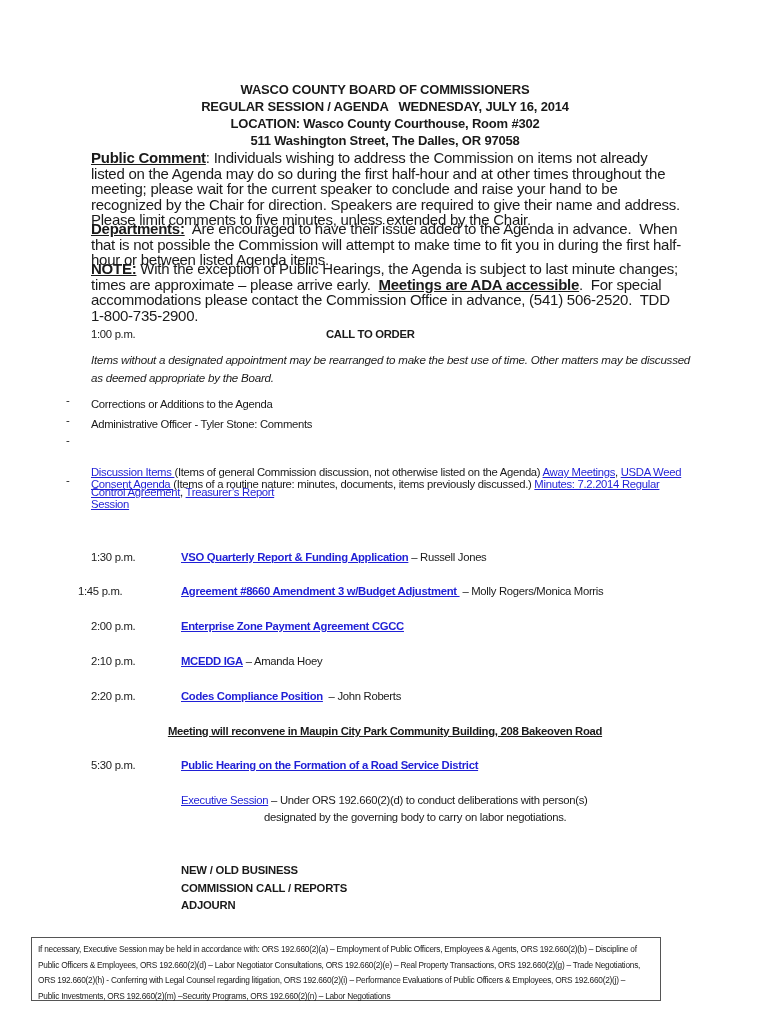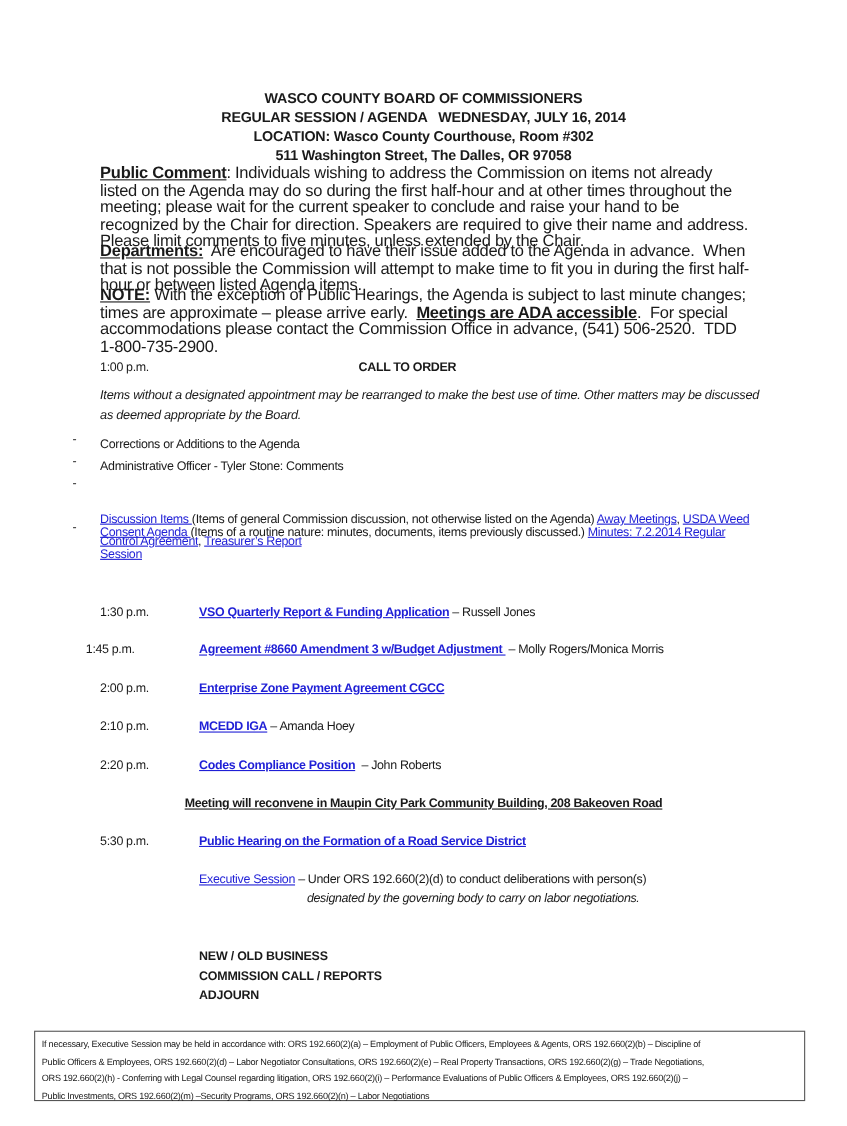--- a/index.html
+++ b/index.html
@@ -17,21 +17,21 @@
     letter-spacing: -0.25px;
   }
   .lbl { font-weight: bold; text-decoration: underline; }
   a, .lnk { color: #1f1fd6; text-decoration: underline; cursor: pointer; }
   .blnk { font-weight: bold; }
   .row { font-size: 11.3px; line-height: 16px; letter-spacing: -0.3px; white-space: nowrap; }
   .bul { left: 66px; font-size: 11.3px; }
   .bultext { left: 91px; width: 600px; font-size: 11.3px; line-height: 20px; letter-spacing: -0.3px; }
   .italic { font-style: italic; }
   .footer-box {
-    left: 31px; top: 937px; width: 701px; height: 64px; border: 1px solid #555;
+    left: 31px; top: 937px; width: 630px; height: 64px; border: 1px solid #555;
     box-sizing: border-box; padding: 4px 6px; font-size: 8.3px; line-height: 15.5px;
     letter-spacing: -0.25px;
   }
 </style>
 </head>
 <body>
 
 <div class="abs hdr" style="top:81px;">
   <div>WASCO COUNTY BOARD OF COMMISSIONERS</div>
   <div style="white-space:pre;">REGULAR SESSION / AGENDA   WEDNESDAY, JULY 16, 2014</div>
@@ -81,21 +81,21 @@
   <div class="abs row" style="top:688px; left:91px;">2:20 p.m.</div>
   <div class="abs row" style="top:688px; left:181px; white-space:pre;"><a class="blnk">Codes Compliance Position</a><span>  – John Roberts</span></div>
 </div>
 
 <div class="abs row" style="top:723px; left:0; width:770px; text-align:center; font-weight:bold; text-decoration:underline;">Meeting will reconvene in Maupin City Park Community Building, 208 Bakeoven Road</div>
 
 <div class="abs row" style="top:757px; left:91px;">5:30 p.m.</div>
 <div class="abs row" style="top:757px; left:181px;"><a class="blnk">Public Hearing on the Formation of a Road Service District</a></div>
 
 <div class="abs row" style="top:792px; left:181px;"><a>Executive Session</a><span> – Under ORS 192.660(2)(d) to conduct deliberations with person(s)</span></div>
-<div class="abs row" style="top:809px; left:279px;font-style:italic;">designated by the governing body to carry on labor negotiations.</div>
+<div class="abs row" style="top:809px; left:264px;">designated by the governing body to carry on labor negotiations.</div>
 
 <div class="abs" style="top:862px; left:181px; font-weight:bold; font-size:11.3px; line-height:17.5px; letter-spacing:-0.2px;">
   <div>NEW / OLD BUSINESS</div>
   <div>COMMISSION CALL / REPORTS</div>
   <div>ADJOURN</div>
 </div>
 
 <div class="abs footer-box">
   <div style="white-space:nowrap;">If necessary, Executive Session may be held in accordance with: ORS 192.660(2)(a) – Employment of Public Officers, Employees &amp; Agents, ORS 192.660(2)(b) – Discipline of</div>
   <div style="white-space:nowrap;">Public Officers &amp; Employees, ORS 192.660(2)(d) – Labor Negotiator Consultations, ORS 192.660(2)(e) – Real Property Transactions, ORS 192.660(2)(g) – Trade Negotiations,</div>

